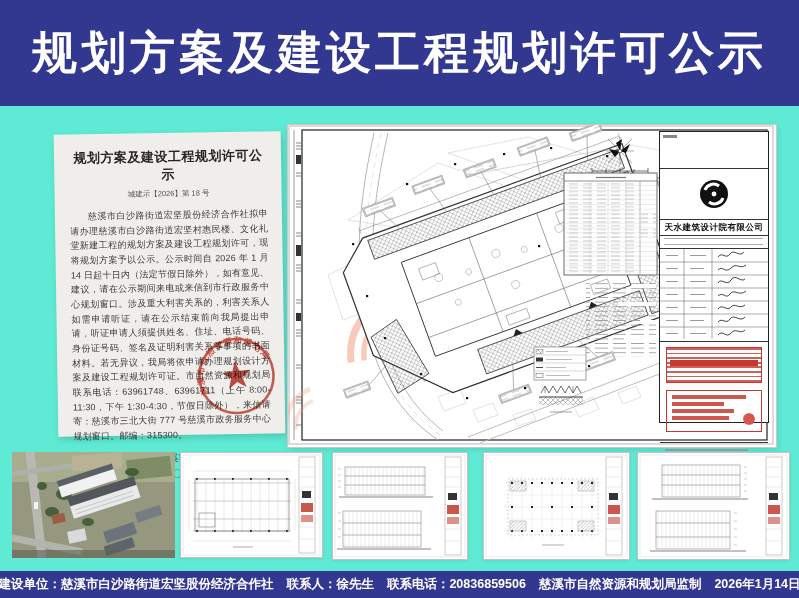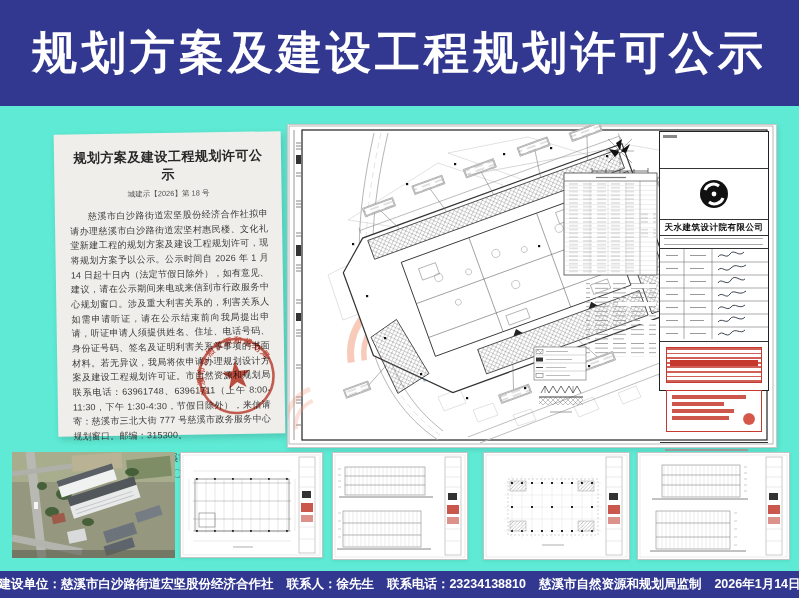--- a/index.html
+++ b/index.html
@@ -27,21 +27,21 @@
   .ndate{text-align:right;font-size:9.5px;margin-top:3px;padding-right:14px;}
   .seal{position:absolute;right:6px;bottom:16px;mix-blend-mode:multiply;opacity:.88;
         transform:rotate(-6deg);}
 
   
   .sheet{position:absolute;left:287px;top:124px;width:488px;height:322px;background:#ffffff;
          border:1px solid #c9c9c9;box-shadow:1px 2px 5px rgba(0,0,0,.10);}
   .plan-svg{position:absolute;left:0;top:0;}
 
   
-  .tblock{position:absolute;top:6px;right:7px;width:110px;height:260px;border:1px solid #222;
+  .tblock{position:absolute;top:6px;right:7px;width:110px;height:292px;border:1px solid #222;
           background:#fff;box-sizing:border-box;font-family:"Liberation Sans",sans-serif;margin-left:48px;}
   .tb-top{height:36px;border-bottom:1px solid #333;position:relative;}
   .tb-top .mark{position:absolute;left:3px;top:3px;width:14px;height:3px;background:#888;}
   .tb-logo{height:50px;border-bottom:1px solid #333;display:flex;align-items:center;justify-content:center;}
   .tb-company{height:15px;display:flex;align-items:center;justify-content:center;
               font-size:8.5px;font-weight:bold;color:#111;border-bottom:1px solid #333;letter-spacing:.5px;}
   .tb-certs{height:12px;border-bottom:1px solid #333;background:
       repeating-linear-gradient(to bottom,transparent 0 2px,#aaa 2px 3px,transparent 3px 6px);
       background-size:92% 100%;background-position:center;background-repeat:no-repeat;}
   .tb-sig{height:92px;border-bottom:1px solid #333;position:relative;}
@@ -546,18 +546,18 @@
           <rect x="130" y="52" width="12" height="9" fill="#c0392b" opacity="0.85"></rect>
           <rect x="130" y="64" width="12" height="7" fill="#c0392b" opacity="0.55"></rect>
         </g>
       </svg>
     </figure>
   </div>
 
   <footer class="bottombar">
     <span>建设单位：慈溪市白沙路街道宏坚股份经济合作社</span>
     <span>联系人：徐先生</span>
-    <span>联系电话：23234138810</span>
+    <span>联系电话：20836859506</span>
     <span>慈溪市自然资源和规划局监制</span>
     <span>2026年1月14日</span>
   </footer>
 
 </div>
 
 </body></html>

